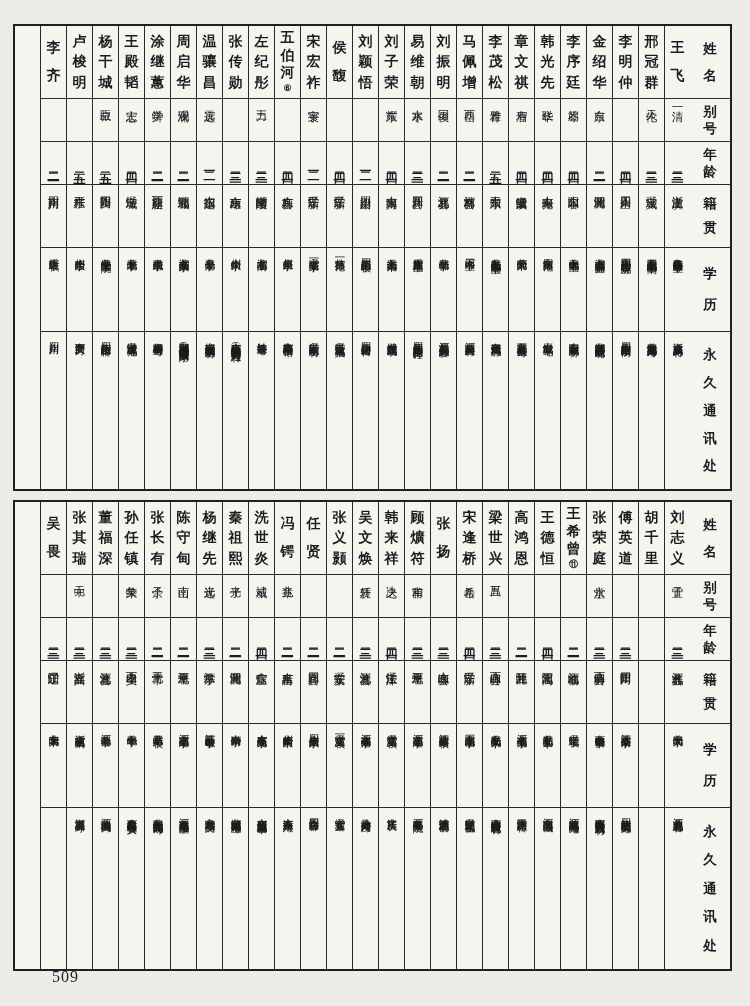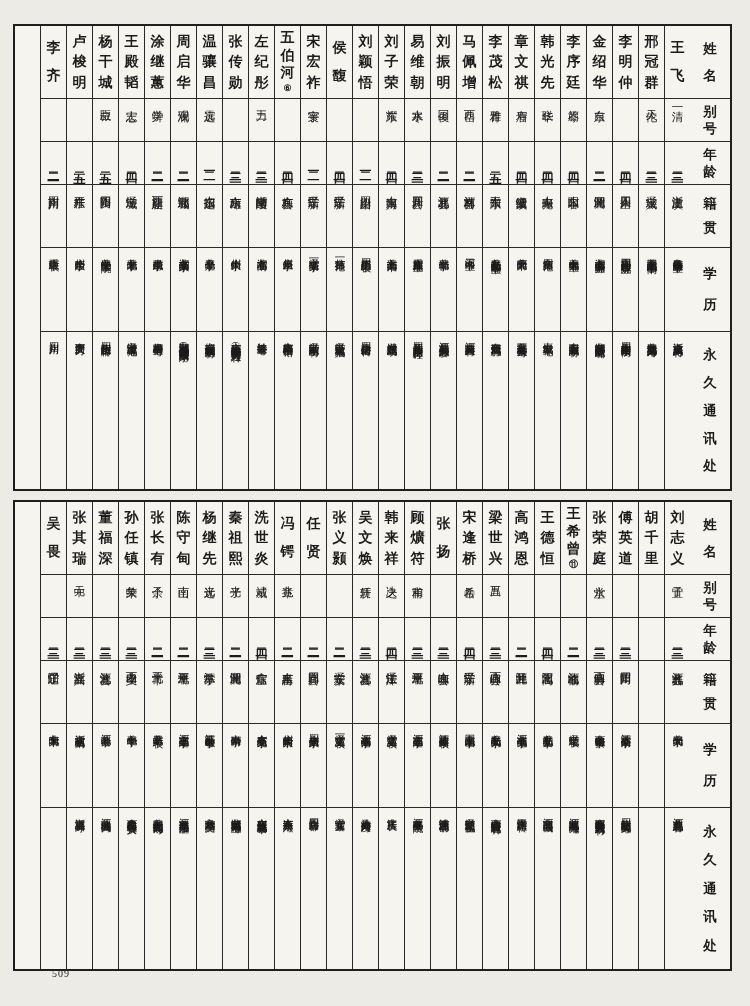--- a/index.html
+++ b/index.html
@@ -55,21 +55,21 @@
   .charcol{
     display:flex;flex-direction:column;
     justify-content:space-evenly;align-items:center;
     height:100%;width:100%;
   }
   .charcol span{font-size:14px;font-weight:bold;line-height:1;}
   .charcol span.mark{font-size:9px;}
   .hdr .charcol span{font-size:13.5px;font-weight:bold;}
   .pagenum{
     position:absolute;left:52px;top:968px;
-    font-size:10px;letter-spacing:1px;color:#222;
+    font-size:16px;letter-spacing:1px;color:#222;
     font-family:"Liberation Serif","DejaVu Serif",serif;
   }
 </style>
 </head>
 <body>
 
 <div class="sheet">
   <div class="vtable t0">
       <div class="col hdr">
         <div class="cell c-name">

